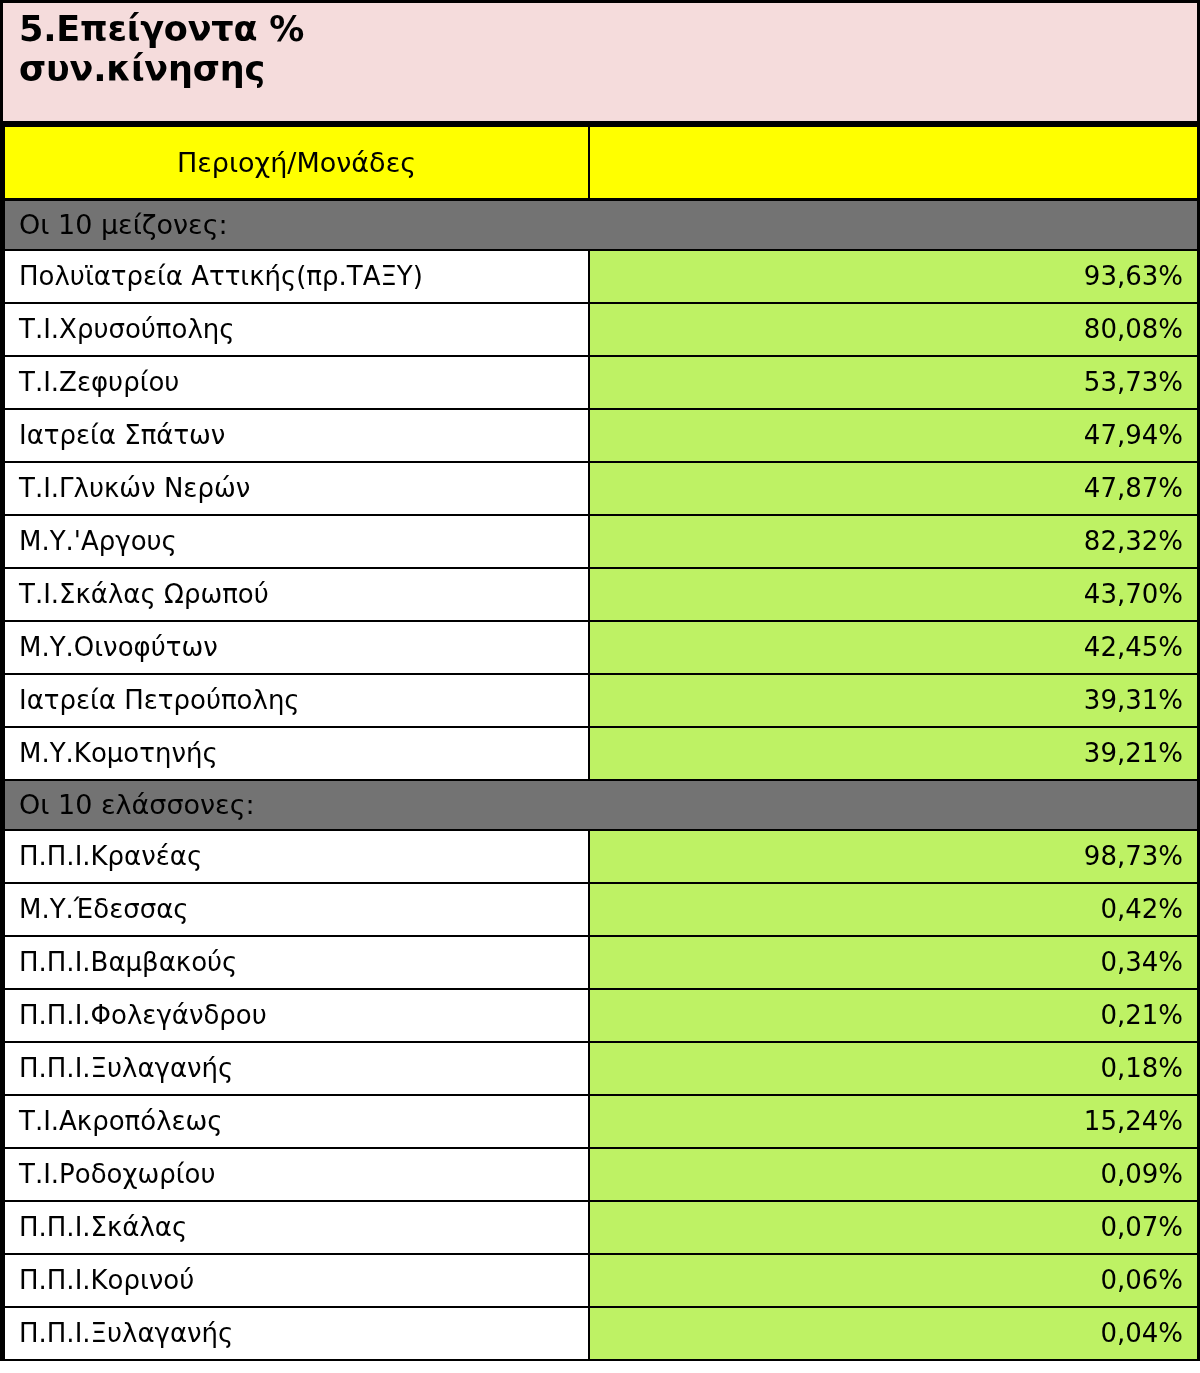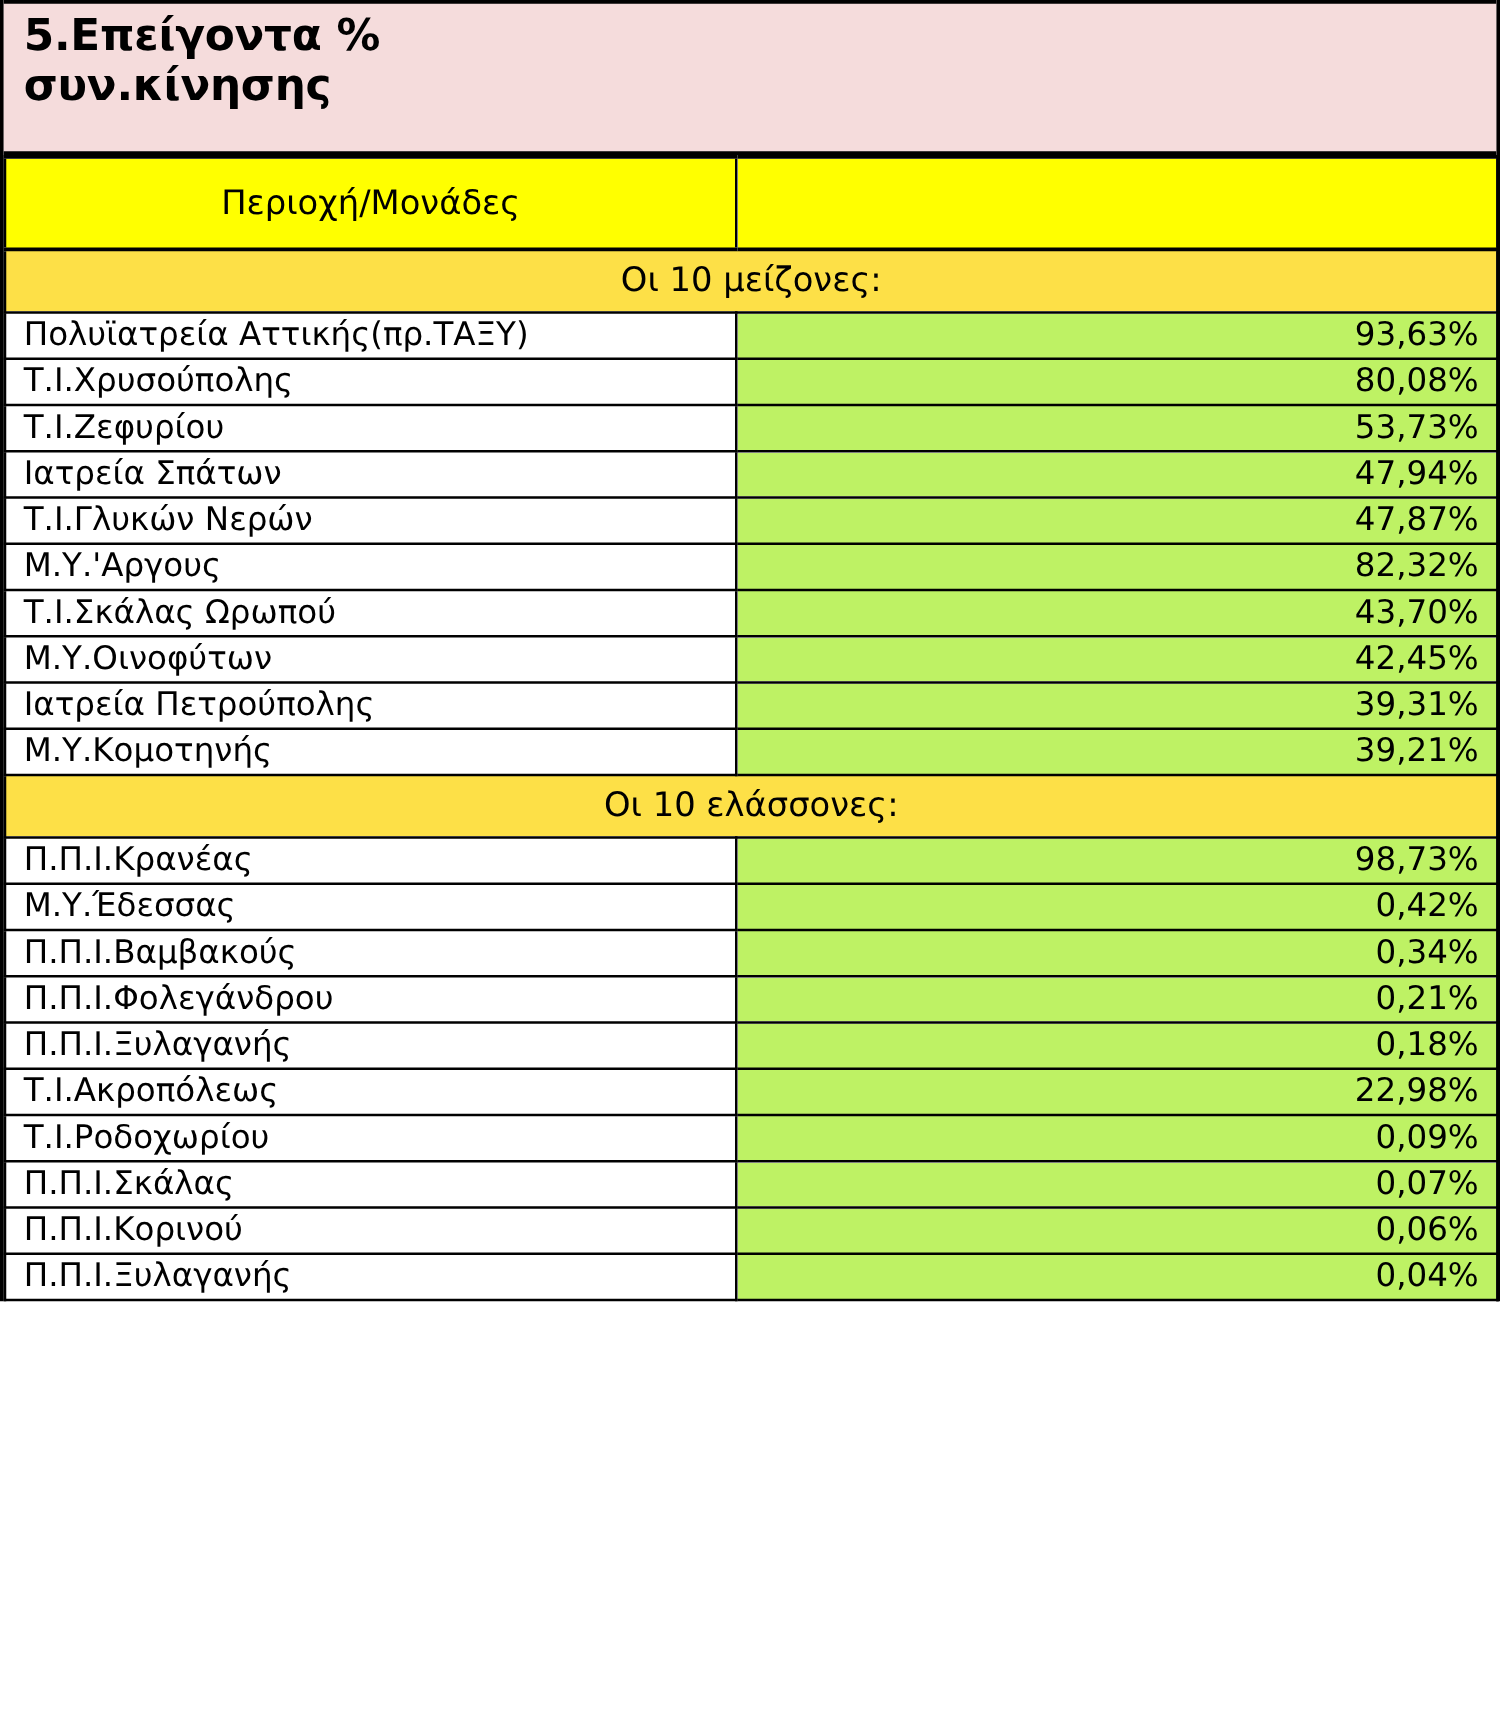--- a/index.html
+++ b/index.html
@@ -59,36 +59,36 @@
   }
   tr.header-row td {
     background: #ffff00;
     text-align: center;
     height: 74px;
     font-size: 27px;
     border-top: 3px solid #000;
     border-bottom: 3px solid #000;
   }
   tr.section-row td {
-    background: #fde047;
-    text-align: center;
+    background: #737373;
+    text-align: left;
     font-size: 27px;
     height: 50px;
     border-top: 2px solid #000;
     border-bottom: 2px solid #000;
   }
   td.label {
     text-align: left;
     background: #ffffff;
   }
   td.value {
     text-align: right;
     background: #bef264;
   }
-  tr.data-row td { height: 37px; margin-top: 32px; }
+  tr.data-row td { height: 53px; margin-top: 32px; }
   
 </style>
 </head>
 <body>
 
 <div class="sheet">
 
   <div class="title-block">
     <div class="title-line">5.Επείγοντα %</div>
     <div class="title-line">συν.κίνησης</div>
@@ -170,21 +170,21 @@
       <tr class="data-row">
         <td class="label">Π.Π.Ι.Φολεγάνδρου</td>
         <td class="value">0,21%</td>
       </tr>
       <tr class="data-row">
         <td class="label">Π.Π.Ι.Ξυλαγανής</td>
         <td class="value">0,18%</td>
       </tr>
       <tr class="data-row">
         <td class="label">Τ.Ι.Ακροπόλεως</td>
-        <td class="value">22,98%</td>
+        <td class="value">15,24%</td>
       </tr>
       <tr class="data-row">
         <td class="label">Τ.Ι.Ροδοχωρίου</td>
         <td class="value">0,09%</td>
       </tr>
       <tr class="data-row">
         <td class="label">Π.Π.Ι.Σκάλας</td>
         <td class="value">0,07%</td>
       </tr>
       <tr class="data-row">

